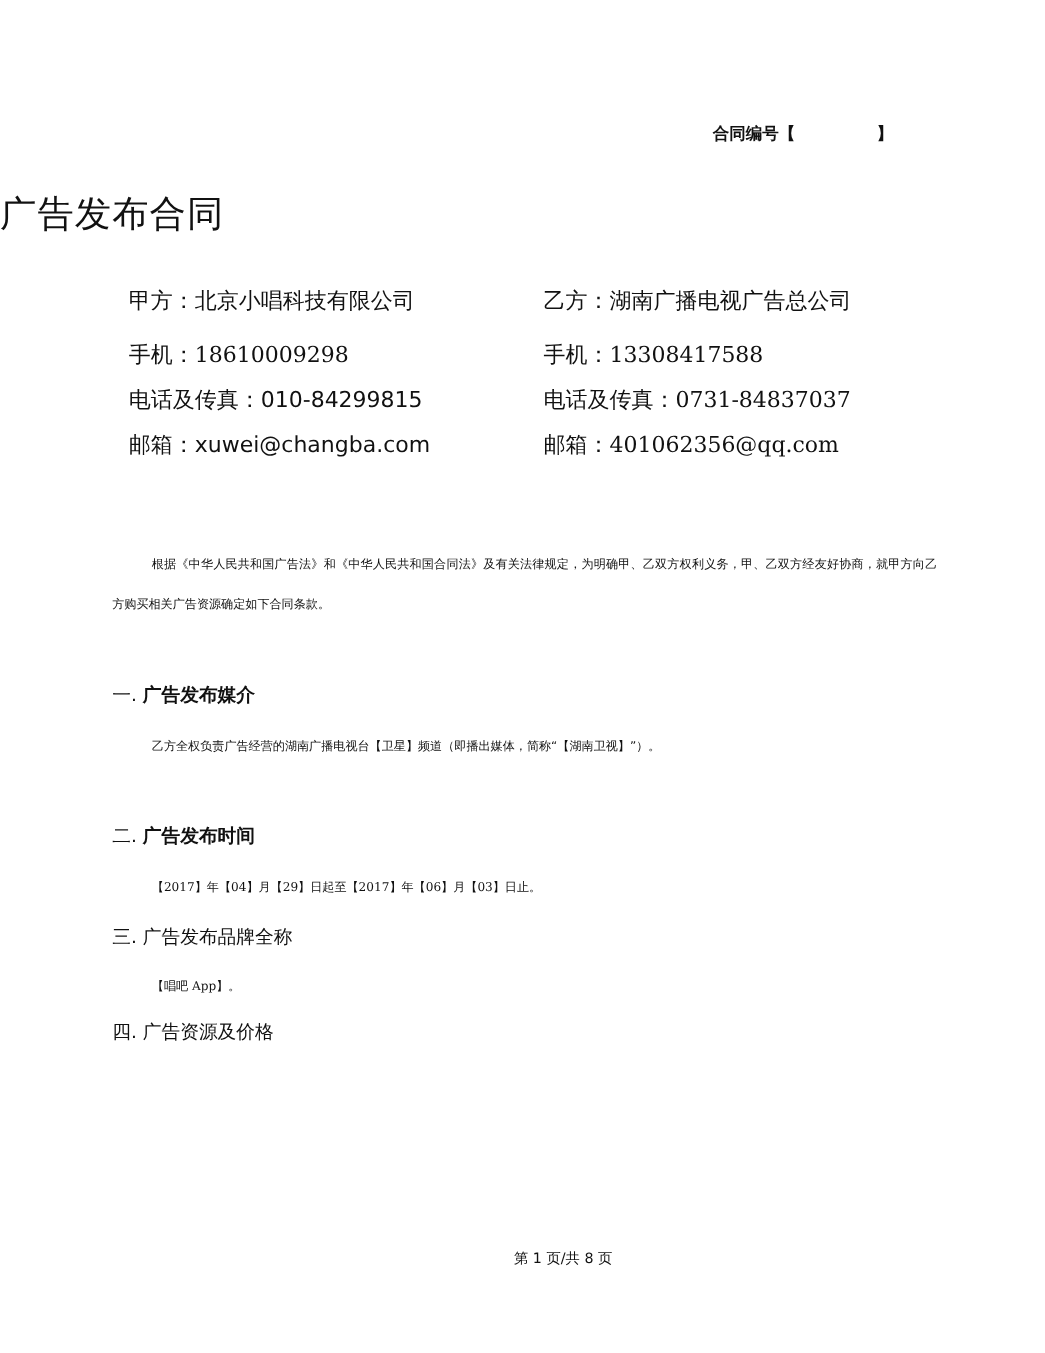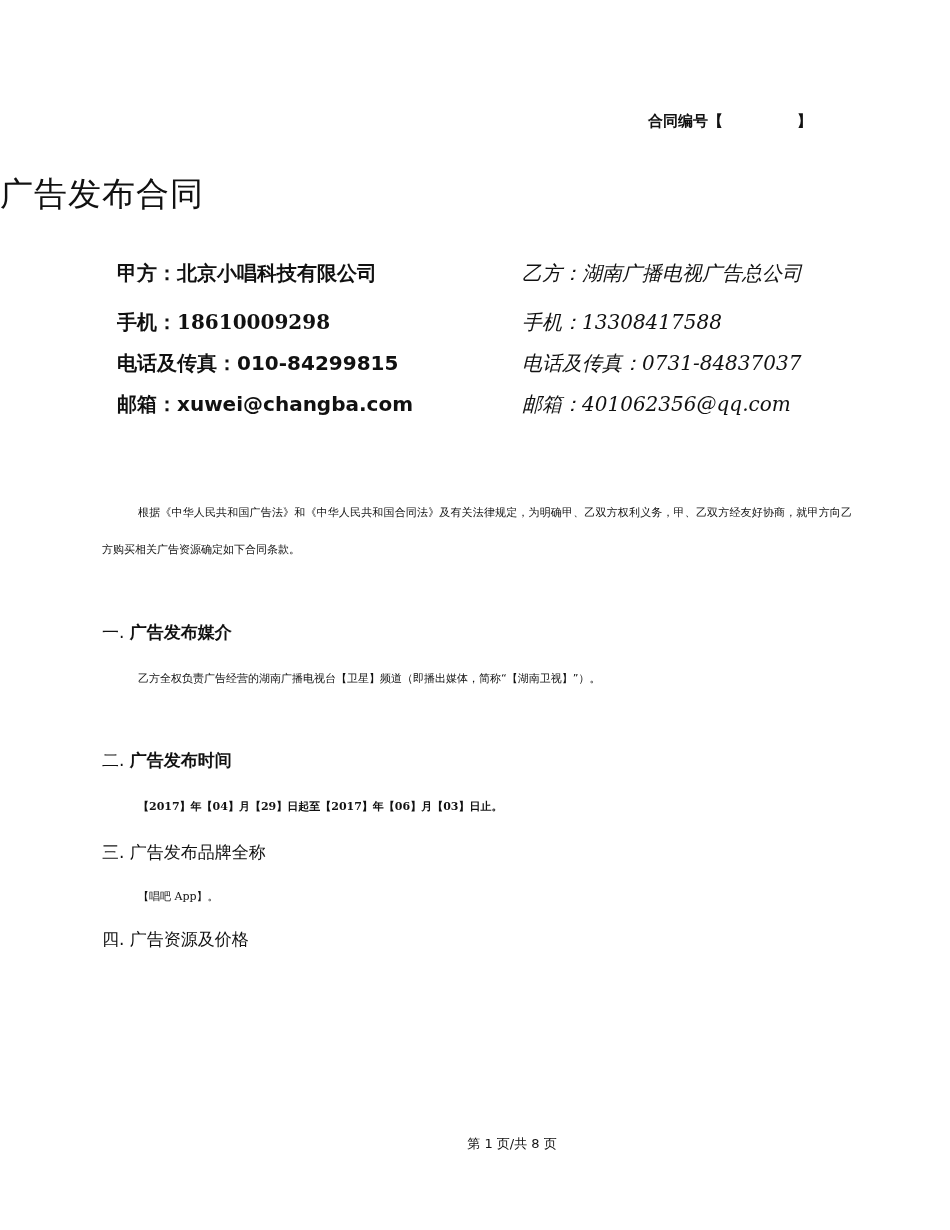--- a/index.html
+++ b/index.html
@@ -41,22 +41,22 @@
       text-align: left;
       font-size: 33px;
       letter-spacing: 1px;
       margin-top: 24px;
     }
     .party {
       position: absolute;
       font-size: 20px;
       line-height: 41px;
     }
-    .party.left { left: 117px; top: 253px; font-weight: bold; }
-    .party.right { left: 522px; top: 253px; font-style: italic; }
+    .party.left { left: 117px; top: 253px; }
+    .party.right { left: 494px; top: 253px; }
     .party .row { white-space: nowrap; }
     .party .row.first { margin-bottom: 8px; }
     .num { font-family: "DejaVu Serif", serif; }
     .mono-num { font-family: "DejaVu Sans", sans-serif; }
 
     .body-text {
       position: absolute;
       left: 102px;
       width: 750px;
       font-size: 11px;
@@ -113,21 +113,21 @@
     <div class="row"><span>电话及传真：</span><span class="num">0731-84837037</span></div>
     <div class="row"><span>邮箱：</span><span class="num">401062356@qq.com</span></div>
   </div>
 
   <div class="body-text preamble">根据《中华人民共和国广告法》和《中华人民共和国合同法》及有关法律规定，为明确甲、乙双方权利义务，甲、乙双方经友好协商，就甲方向乙方购买相关广告资源确定如下合同条款。</div>
 
   <div class="heading" style="top:620px;"><span>一.</span> <span class="label-bold">广告发布媒介</span></div>
   <div class="indent-para" style="top:660px;">乙方全权负责广告经营的湖南广播电视台【卫星】频道（即播出媒体，简称“【湖南卫视】”）。</div>
 
   <div class="heading" style="top:748px;"><span>二.</span> <span class="label-bold">广告发布时间</span></div>
-  <div class="indent-para num" style="top:788px;font-weight:bold;">【2017】年【04】月【29】日起至【2017】年【06】月【03】日止。</div>
+  <div class="indent-para num" style="top:788px;">【2017】年【04】月【29】日起至【2017】年【06】月【03】日止。</div>
 
   <div class="heading" style="top:840px;"><span>三.</span> <span>广告发布品牌全称</span></div>
   <div class="indent-para num" style="top:878px;">【唱吧 App】。</div>
 
   <div class="heading" style="top:927px;"><span>四.</span> <span>广告资源及价格</span></div>
 
   <div class="footer">第 1 页/共 8 页</div>
 </div>
 
 </body></html>

